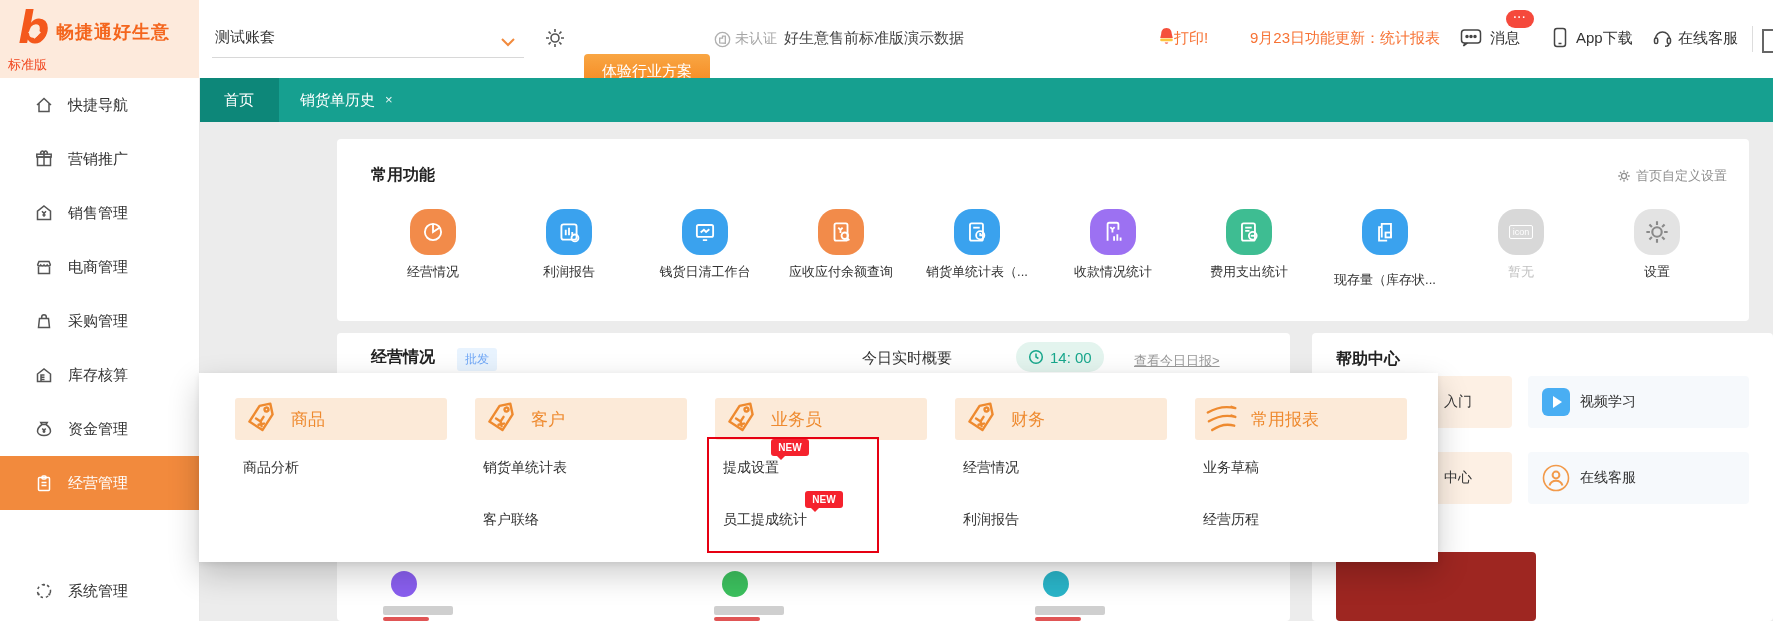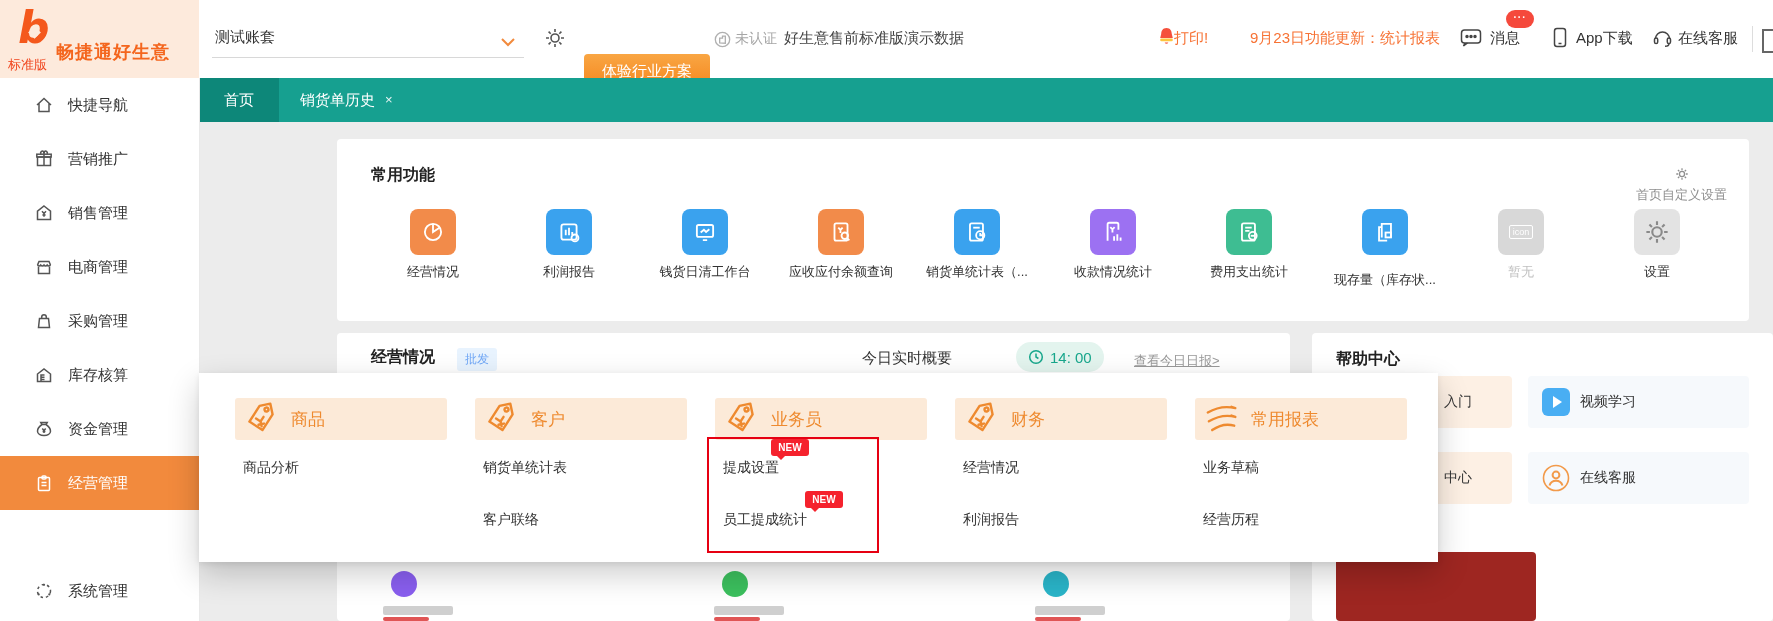--- a/index.html
+++ b/index.html
@@ -4,21 +4,21 @@
 <style>
   html,body{margin:0;padding:0;background:#dcdcdc;}
   .screen{position:relative;width:1773px;height:621px;overflow:hidden;background:#ececec;
     font-family:"Liberation Sans","DejaVu Sans",sans-serif;color:#333;}
   .abs{position:absolute;}
   
   .topbar{left:0;top:0;width:1773px;height:78px;background:#fff;border-bottom:1px solid #eee;}
   .logo-block{left:0;top:0;width:199px;height:78px;background:#fdeadc;}
   .logo-b{left:18px;top:6px;font:italic bold 44px/44px "DejaVu Sans",sans-serif;color:#f4581c;}
   .logo-diamond{left:30px;top:28px;width:9px;height:9px;background:#fdeadc;transform:rotate(45deg);}
-  .brand-name{left:56px;top:20px;font-size:18px;font-weight:bold;color:#f4661e;letter-spacing:1px;margin-top:20px;}
+  .brand-name{left:56px;top:20px;font-size:18px;font-weight:bold;color:#f4661e;letter-spacing:1px;}
   .edition{left:8px;top:56px;font-size:13px;color:#f0461e;}
   .account{left:215px;top:28px;font-size:15px;color:#333;}
   .account-line{left:212px;top:57px;width:312px;height:1px;background:#d8d8d8;}
   .chevron{left:500px;top:33px;}
   .gear-top{left:544px;top:27px;}
   .trial-btn{left:584px;top:22px;height:34px;line-height:34px;padding:0 18px;border-radius:4px;
     background:linear-gradient(#f9a643,#f5871f);color:#fff;font-size:15px;cursor:pointer;margin-top:32px;}
   .cert{left:714px;top:30px;display:flex;align-items:center;gap:4px;color:#a6a6a6;font-size:14px;}
   .demo-label{left:784px;top:29px;font-size:15px;color:#444;}
   .orange-note{color:#f77234;font-size:15px;}
@@ -45,22 +45,22 @@
   .sidebar{left:0;top:78px;width:199px;height:543px;background:#fff;border-right:1px solid #e9e9e9;}
   .side-item{position:absolute;left:0;width:199px;height:54px;display:flex;align-items:center;
     padding-left:34px;box-sizing:border-box;gap:14px;font-size:15px;color:#333;cursor:pointer;}
   .side-item svg{stroke:#555;}
   .side-item.active{background:#f28a3d;color:#fff;}
   .side-item.active svg{stroke:#fff;}
   
   .card{background:#fff;border-radius:4px;}
   .card1{left:337px;top:139px;width:1412px;height:182px;}
   .panel-title{font-size:16px;color:#222;font-weight:bold;}
-  .customize{right:22px;top:28px;display:flex;align-items:center;gap:5px;color:#8f8f8f;font-size:13px;cursor:pointer;flex-direction:column;}
-  .qtile{position:absolute;top:70px;width:46px;height:46px;border-radius:8px;display:flex;
+  .customize{right:22px;top:28px;display:flex;align-items:center;gap:5px;color:#8f8f8f;font-size:13px;cursor:pointer;}
+  .qtile{position:absolute;top:70px;width:46px;height:46px;border-radius:18px;display:flex;
     align-items:center;justify-content:center;cursor:pointer;}
   .qlabel{position:absolute;top:124px;width:140px;text-align:center;font-size:13px;color:#333;white-space:nowrap;cursor:pointer;}
   .qlabel.dim{color:#c0c0c0;}
   .c-orange{background:#f28b4a;} .c-blue{background:#3aa2ee;} .c-purple{background:#9c71f2;}
   .c-green{background:#3ebd92;} .c-gray{background:#d8d8d8;} .c-light{background:#e3e3e3;}
   .card2{left:337px;top:333px;width:953px;height:288px;}
   .biz-title{left:371px;top:347px;font-size:16px;font-weight:bold;color:#222;}
   .biz-tag{left:457px;top:348px;background:#e8f3fe;color:#6fa7f6;font-size:12px;padding:3px 8px;border-radius:3px;}
   .summary-label{left:862px;top:349px;font-size:15px;color:#333;}
   .time-pill{left:1016px;top:342px;height:30px;border-radius:15px;background:#e3f4ee;display:flex;

